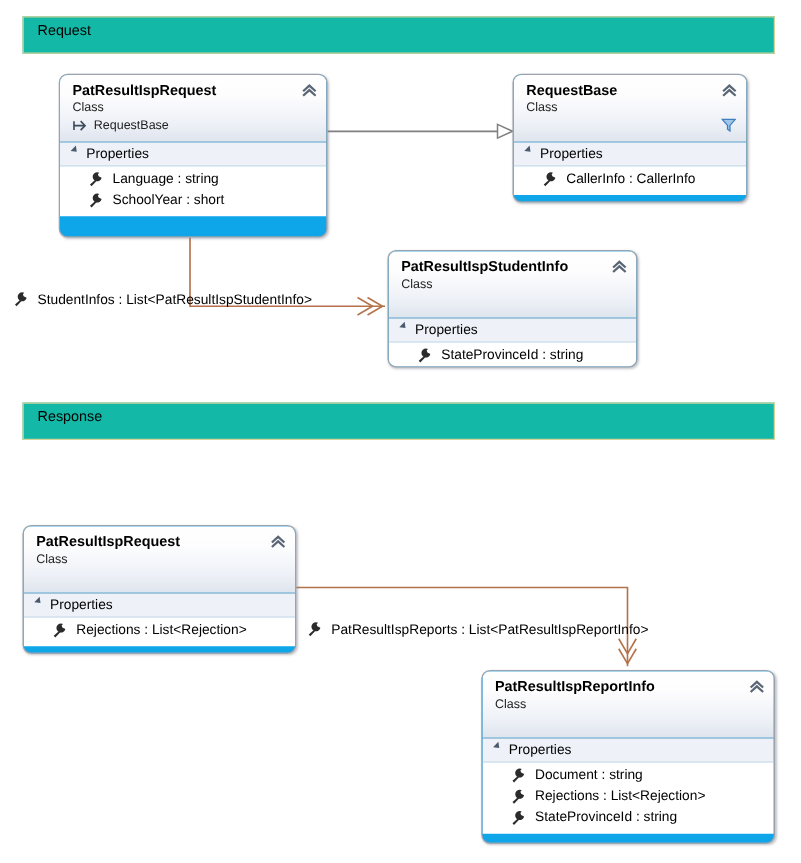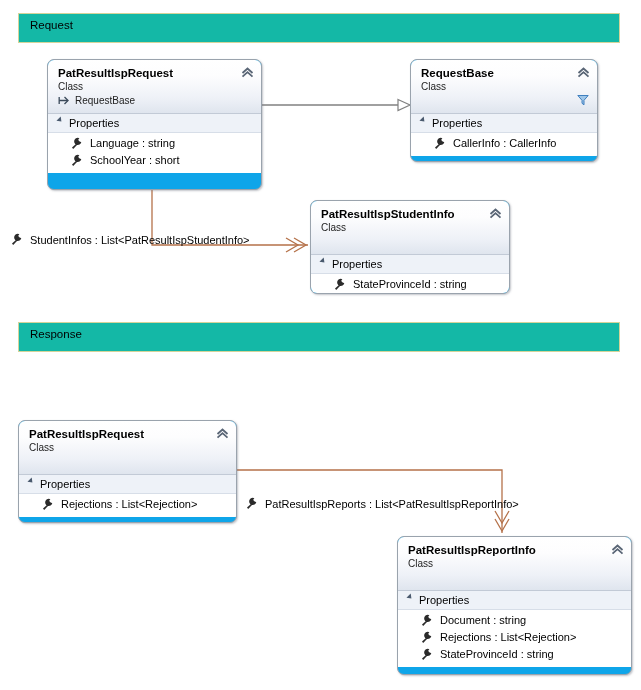--- a/index.html
+++ b/index.html
@@ -275,21 +275,21 @@
       <div class="member">
         <svg class="wrench" viewBox="0 0 13 13">
           <path d="M9.4,1.2 A3.6,3.6 0 1 0 11.3,5.2 L11.3,5.2 L8.9,4.0 L8.3,2.4 Z" fill="#2b2b2b"></path>
           <path d="M7.6,5.6 L2.0,10.6 L3.2,11.9 L8.4,6.6 Z" fill="#2b2b2b"></path>
         </svg>
         <span>Rejections : List&lt;Rejection&gt;</span>
       </div>
     </div>
   </div>
 
-  <div class="cls" style="left:385px; top:536px; width:235px; height:139px;margin-left:12px;">
+  <div class="cls" style="left:385px; top:536px; width:235px; height:139px;">
     <div class="cls-head" style="padding-bottom:20px;">
       <div class="cls-title">PatResultIspReportInfo</div>
       <div class="cls-stereo">Class</div>
       <svg class="chev" viewBox="0 0 13 11">
         <path d="M1.5,6 L6.5,1.5 L11.5,6" fill="none" stroke="#5a6676" stroke-width="1.8"></path>
         <path d="M1.5,9.6 L6.5,5.1 L11.5,9.6" fill="none" stroke="#5a6676" stroke-width="1.8"></path>
       </svg>
     </div>
     <div class="cls-compart">
       <span class="tri"></span>

